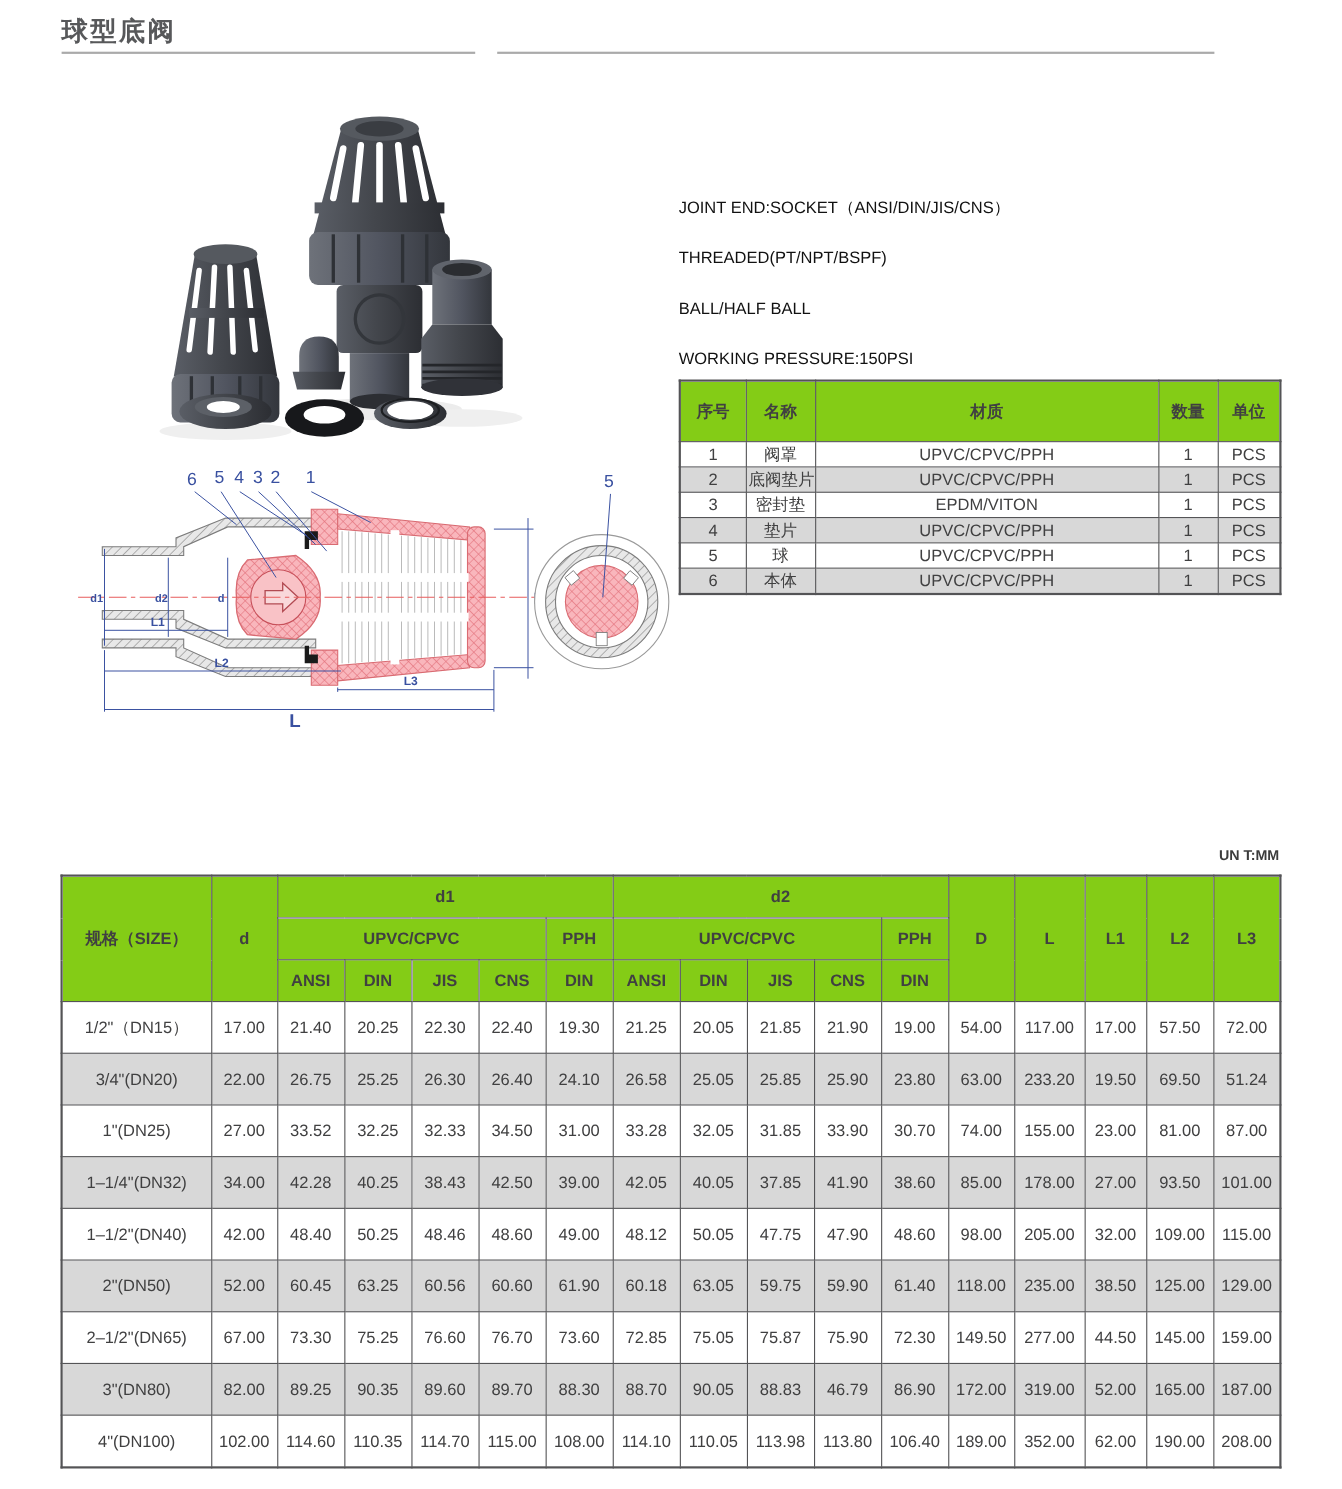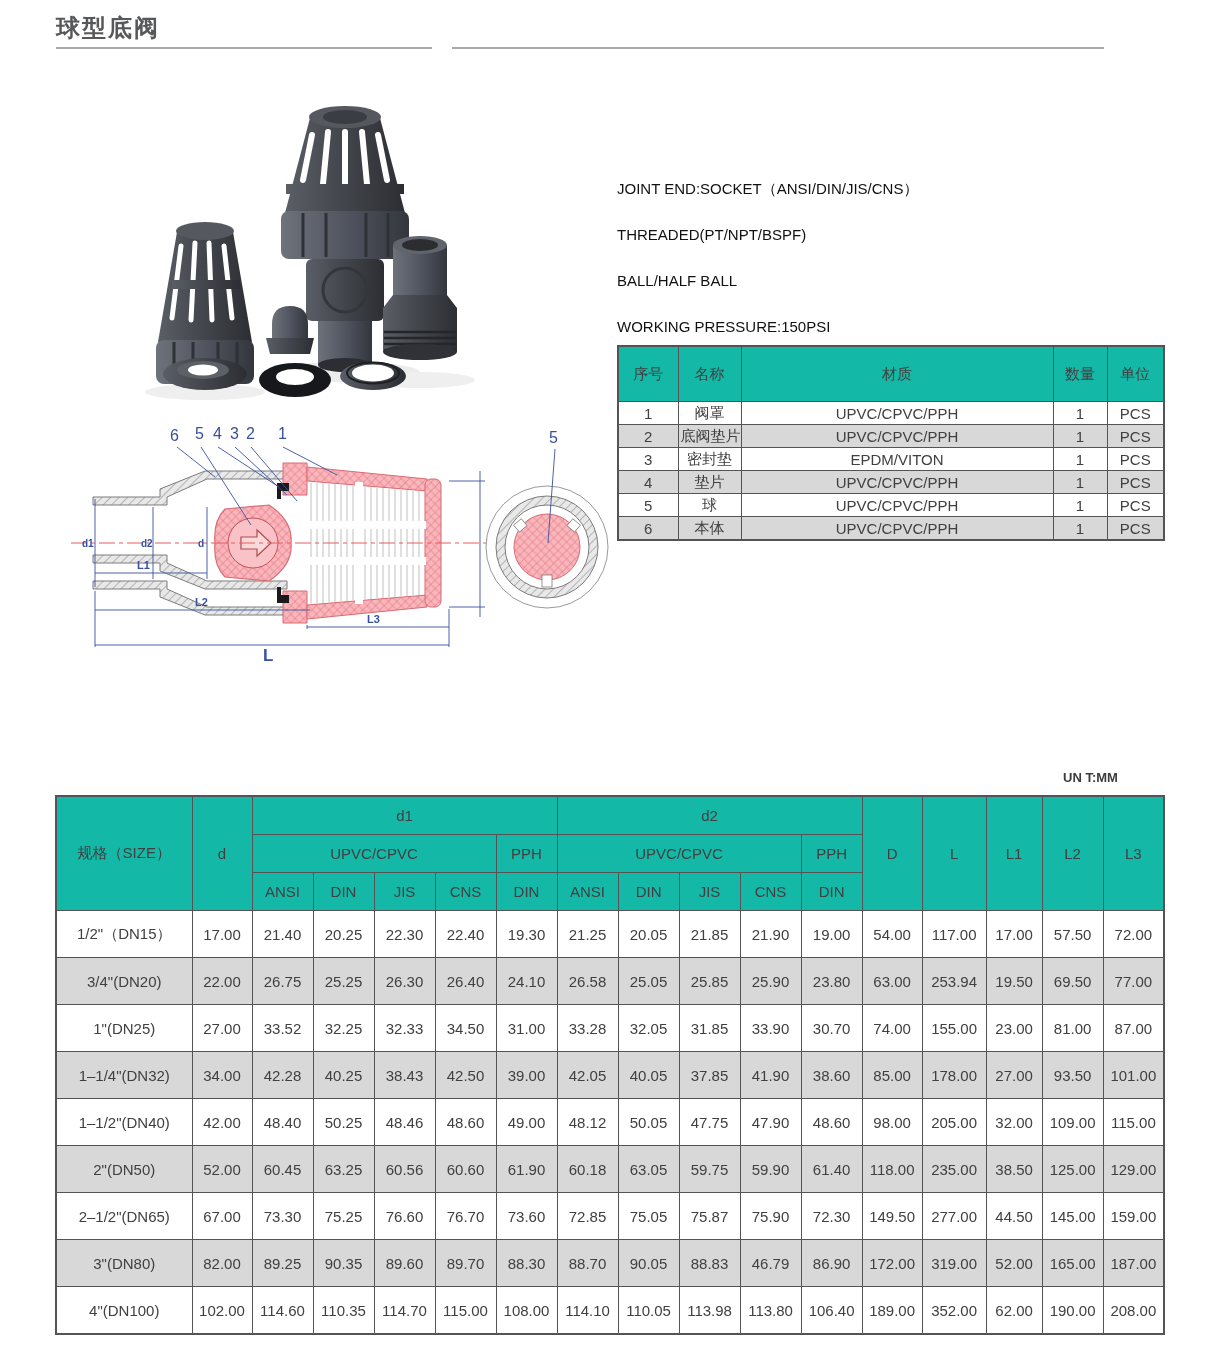--- a/index.html
+++ b/index.html
@@ -14,28 +14,28 @@
   .rule{position:absolute;height:2px;background:#aaaaaa;top:47px;}
   .rule-left{left:56px;width:376px;}
   .rule-right{left:452px;width:652px;}
   
   .specs{position:absolute;left:617px;top:180px;}
   .spec-line{font-size:15px;font-weight:normal;color:#111;height:18px;margin-bottom:28px;white-space:nowrap;}
   
   table{border-collapse:collapse;table-layout:fixed;}
   th,td{border:1px solid #545456;text-align:center;vertical-align:middle;
         font-size:15px;color:#404041;padding:0 2px;overflow:hidden;white-space:nowrap;}
-  th{background:#14b8a6;font-weight:normal;}
+  th{background:#84cc16;font-weight:bold;}
   tbody tr:nth-child(even) td{background:#d8d8d8;}
   
   .parts-table{position:absolute;left:617px;top:345px;width:546px;border:2px solid #545456;}
   .parts-table th{height:54px;}
   .parts-table td{height:22px;}
   
-  .unit-note{position:absolute;left:1063px;top:770px;width:100px;font-size:13px;color:#3c3c3c;font-weight:bold;}
+  .unit-note{position:absolute;left:1063px;top:770px;width:100px;text-align:right;font-size:13px;color:#3c3c3c;font-weight:bold;}
   .dim-table{position:absolute;left:55px;top:795px;width:1108px;border:2px solid #545456;}
   .dim-table thead th{height:37px;}
   .dim-table tbody td{height:46px;}
   
   .photo{position:absolute;left:60px;top:80px;}
   .drawing{position:absolute;left:55px;top:425px;}
   .blue-t{fill:#3950a0;font-family:"Liberation Sans",sans-serif;}
 </style>
 </head>
 <body>
@@ -412,24 +412,24 @@
           <td>25.25</td>
           <td>26.30</td>
           <td>26.40</td>
           <td>24.10</td>
           <td>26.58</td>
           <td>25.05</td>
           <td>25.85</td>
           <td>25.90</td>
           <td>23.80</td>
           <td>63.00</td>
-          <td>253.94</td>
+          <td>233.20</td>
           <td>19.50</td>
           <td>69.50</td>
-          <td>77.00</td>
+          <td>51.24</td>
         </tr>
         <tr>
           <td>1"(DN25)</td>
           <td>27.00</td>
           <td>33.52</td>
           <td>32.25</td>
           <td>32.33</td>
           <td>34.50</td>
           <td>31.00</td>
           <td>33.28</td>

